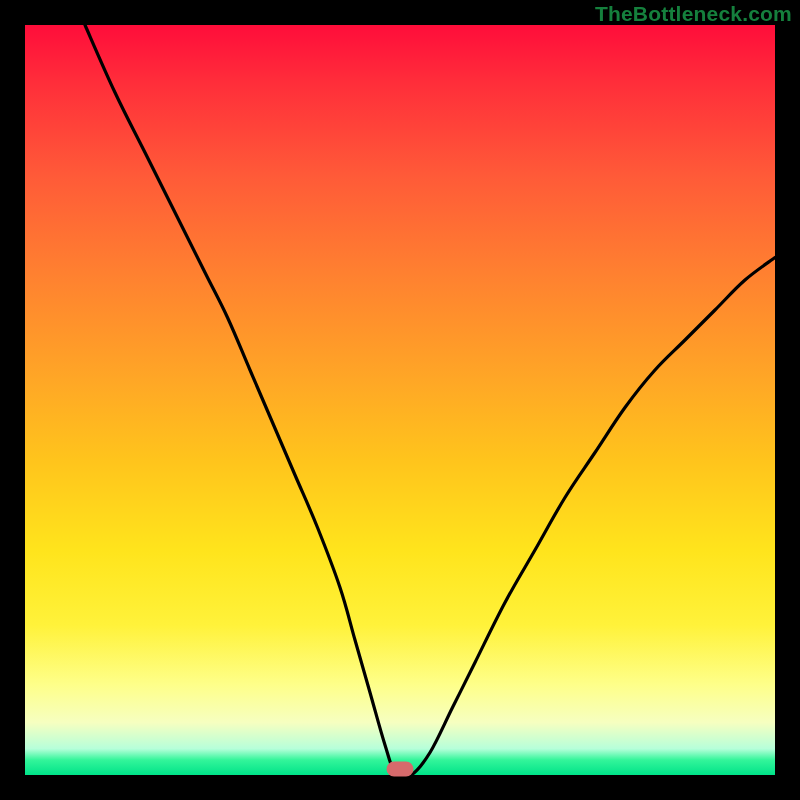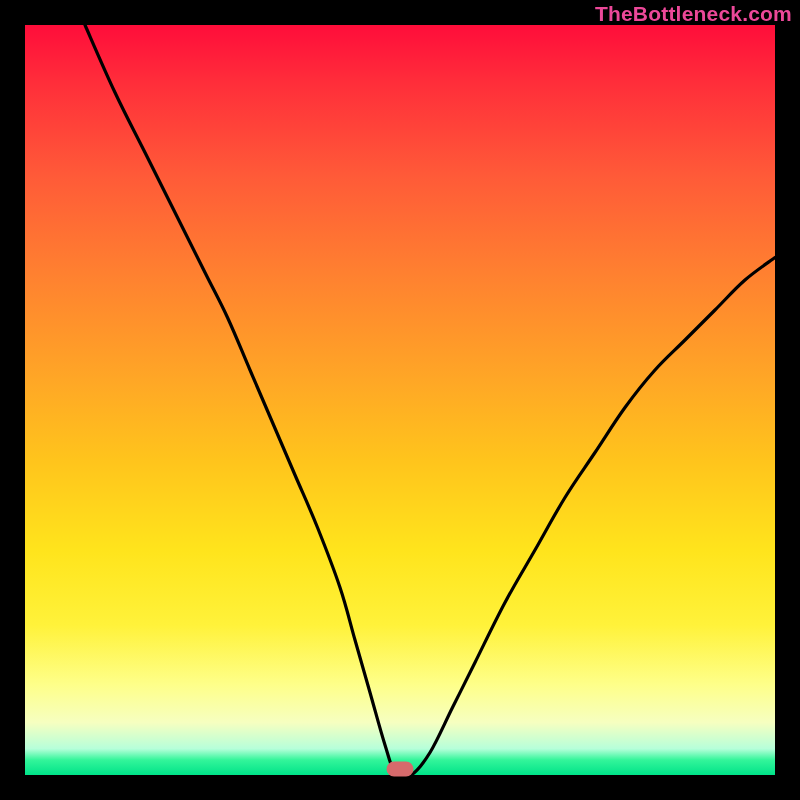--- a/index.html
+++ b/index.html
@@ -14,21 +14,21 @@
   .frame {
     position: relative;
     width: 800px;
     height: 800px;
     background: #000;
   }
   .watermark {
     position: absolute;
     top: 2px;
     right: 8px;
-    color: #ec4899;
+    color: #15803d;
     font-size: 21px;
     font-weight: 600;
     letter-spacing: 0.2px;
     z-index: 10;
   }
   .plot {
     position: absolute;
     left: 25px;
     top: 25px;
     width: 750px;

